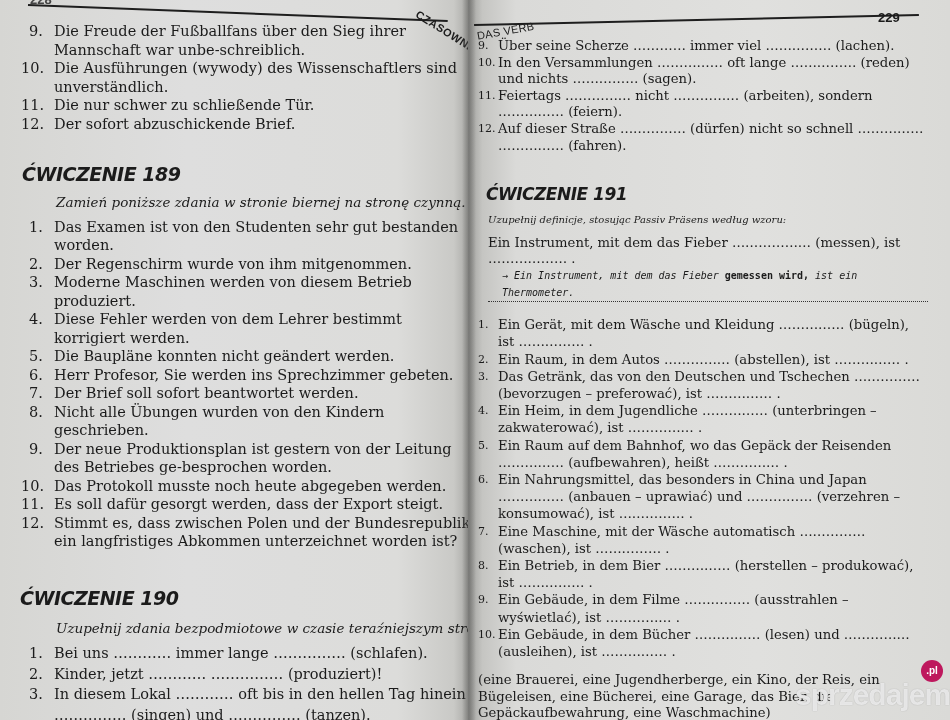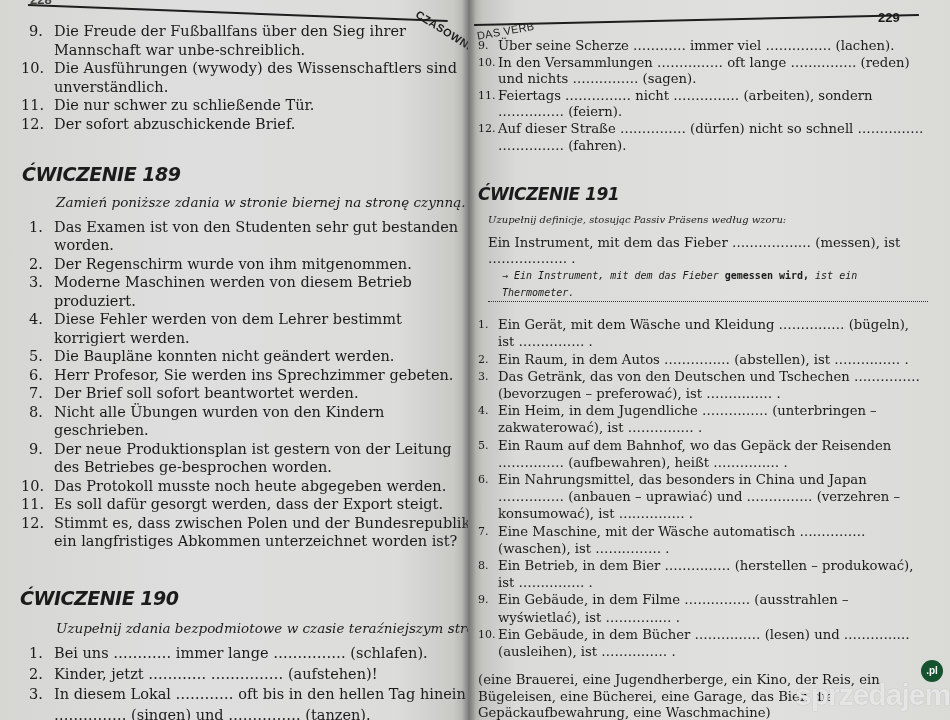--- a/index.html
+++ b/index.html
@@ -40,21 +40,21 @@
   .page-right .rule {
     position: absolute; left: 6px; top: 24px; width: 445px; height: 2px; background: #1e1e1e;
     transform: rotate(-1.3deg); transform-origin: left center;
   }
   .page-right .pnum { position: absolute; left: 410px; top: 10px; font: bold 13px "Liberation Sans", sans-serif; text-align: right; }
 
   .content-left { position: absolute; left: 32px; top: 18px; width: 440px; font-size: 14.5px; line-height: 18.5px; }
   .content-right { position: absolute; left: 10px; top: 38px; width: 450px; font-size: 13.2px; line-height: 16.6px; }
 
   .ex-title {
-    font: italic bold 19px "DejaVu Sans", sans-serif; letter-spacing: -0.5px; margin: 0;
+    font: italic bold 19px "DejaVu Sans", sans-serif; letter-spacing: -0.5px; margin: 8px;
   }
   .instr { font-style: italic; margin: 0; }
   ol.items { list-style: none; margin: 0; padding: 0; }
   ol.items li { position: relative; padding-left: 20px; }
   ol.items li .num { position: absolute; left: 0; top: 0; }
   .content-left ol.items li { padding-left: 22px; }
   .content-left ol.items li .num { left: -3px; }
   .content-left ol.items li.two-digit .num { left: -11px; }
   .content-right ol.items li .num { font-size: 11px; }
   .example { margin: 0; }
@@ -64,21 +64,21 @@
   }
   .example .arrow-line b { font-style: normal; }
   .answers { margin: 0; }
   .watermark {
     position: absolute; left: 795px; top: 678px; width: 150px; height: 40px;
     font: bold 30px "Liberation Sans", sans-serif; color: rgba(255,255,255,0.75);
     text-shadow: 0 0 1px #999; letter-spacing: -1px;
   }
   .watermark .badge {
     position: absolute; left: 126px; top: -18px; width: 22px; height: 22px; border-radius: 50%;
-    background: #14532d; color: #fff; font: bold 10px "Liberation Sans", sans-serif;
+    background: #be185d; color: #fff; font: bold 10px "Liberation Sans", sans-serif;
     text-align: center; line-height: 22px; text-shadow: none; letter-spacing: 0;
   }
 </style>
 </head>
 <body>
 
 <div class="page page-left">
   <div class="pnum">228</div>
   <div class="rule"></div>
   <div class="running-head">CZASOWNIK</div>
@@ -105,21 +105,21 @@
       <li><span class="num">9.</span><span>Der neue Produktionsplan ist gestern von der Leitung des Betriebes ge-besprochen worden.</span></li>
       <li class="two-digit"><span class="num">10.</span><span>Das Protokoll musste noch heute abgegeben werden.</span></li>
       <li class="two-digit"><span class="num">11.</span><span>Es soll dafür gesorgt werden, dass der Export steigt.</span></li>
       <li class="two-digit"><span class="num">12.</span><span>Stimmt es, dass zwischen Polen und der Bundesrepublik ein langfristiges Abkommen unterzeichnet worden ist?</span></li>
     </ol>
 
     <h2 class="ex-title" style="margin-top:36px; margin-left:-12px;">ĆWICZENIE 190</h2>
     <p class="instr" style="margin:10px 0 6px 24px; font-size:13.5px; white-space:nowrap;">Uzupełnij zdania bezpodmiotowe w czasie teraźniejszym strony biernej.</p>
     <ol class="items" style="line-height:20.5px;">
       <li><span class="num">1.</span><span>Bei uns ………… immer lange …………… (schlafen).</span></li>
-      <li><span class="num">2.</span><span>Kinder, jetzt …………  …………… (aufstehen)!</span></li>
+      <li><span class="num">2.</span><span>Kinder, jetzt …………  …………… (produziert)!</span></li>
       <li><span class="num">3.</span><span>In diesem Lokal ………… oft bis in den hellen Tag hinein …………… (singen) und …………… (tanzen).</span></li>
 
     </ol>
   </div>
 </div>
 
 <div class="page page-right">
   <div class="running-head">DAS VERB</div>
   <div class="rule"></div>
   <div class="pnum">229</div>

